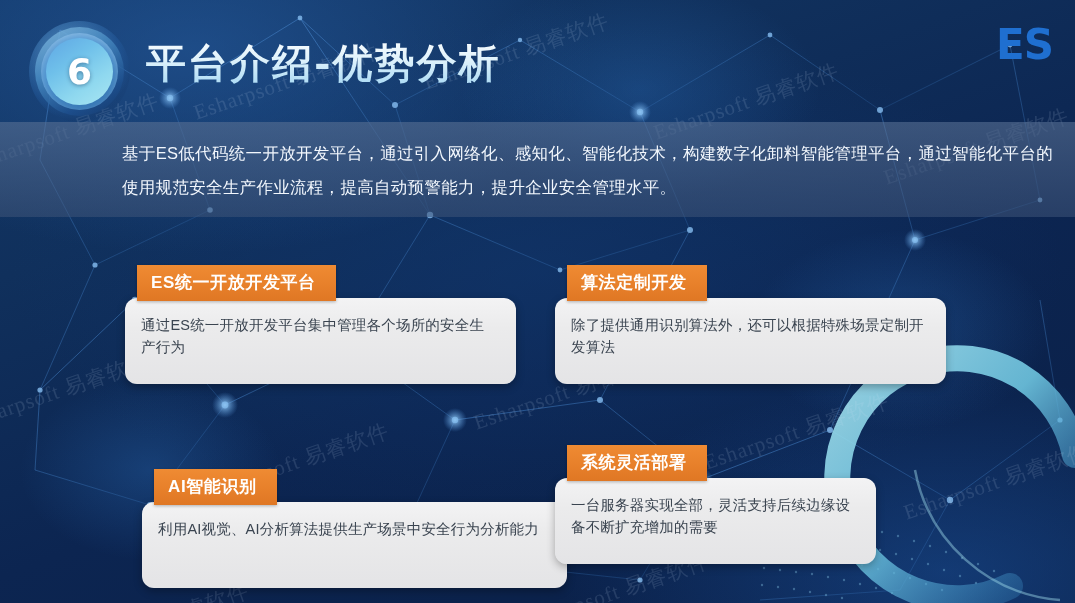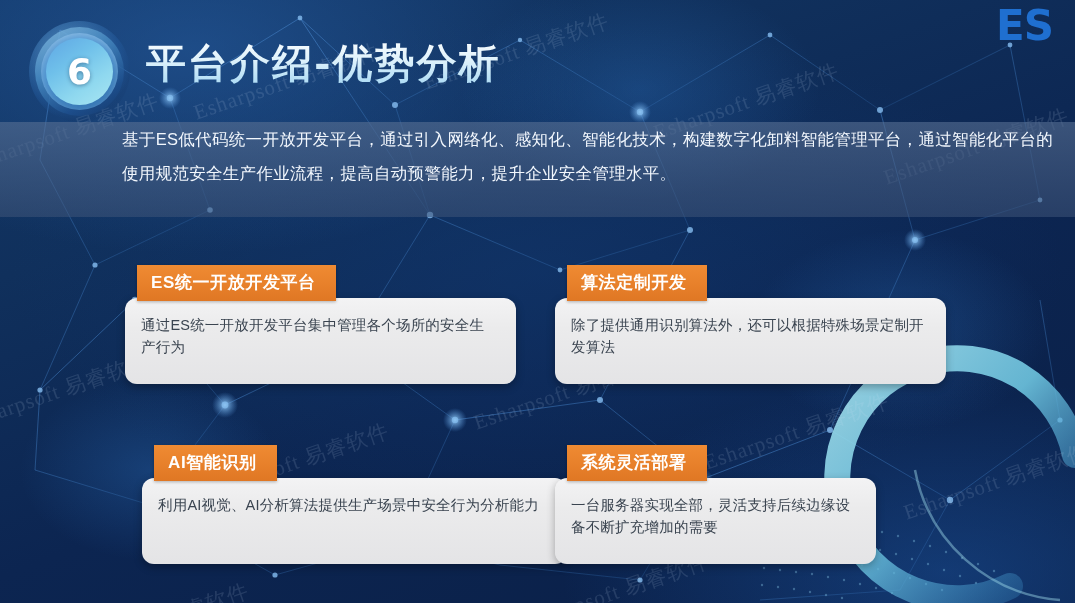--- a/index.html
+++ b/index.html
@@ -58,29 +58,29 @@
   .title{
     position:absolute;left:146px;top:36px;
     font-size:40px;font-weight:600;letter-spacing:2px;
     font-family:"DejaVu Serif","Liberation Serif",serif;
     background:linear-gradient(180deg,#ffffff 0%,#ddf1fb 45%,#9fd5f3 100%);
     -webkit-background-clip:text;background-clip:text;color:transparent;
     white-space:nowrap;
     text-align:right;
   }
   .es-logo{
-    position:absolute;right:22px;top:1px;
+    position:absolute;right:22px;top:20px;
     font-size:42px;font-weight:bold;letter-spacing:-1px;
     color:#1f6fd0;font-family:"DejaVu Sans","Liberation Sans",sans-serif;text-align:right;
   }
   
   .banner{
     position:absolute;left:0;top:122px;width:1075px;height:95px;
     background:linear-gradient(180deg,rgba(86,110,146,.62) 0%,rgba(74,97,133,.58) 50%,rgba(62,84,120,.55) 100%);
-    display:flex;align-items:flex-start;
+    display:flex;align-items:center;
   }
   .banner p{
     margin:0;padding:0 22px 0 122px;
     color:#f2f7fd;font-size:16.5px;line-height:34px;
     text-align:justify;letter-spacing:.3px;
   }
   
   .card{position:absolute;}
   .card .tab{
     position:relative;display:inline-block;z-index:2;
@@ -301,21 +301,21 @@
     </div>
   </div>
 
   <div class="card" style="left:555px;top:265px;width:391px;">
     <div class="tab">算法定制开发</div>
     <div class="body">
       <p>除了提供通用识别算法外，还可以根据特殊场景定制开发算法</p>
     </div>
   </div>
 
-  <div class="card" style="left:125px;top:445px;width:425px;padding-left:17px;">
+  <div class="card" style="left:125px;top:469px;width:425px;padding-left:17px;">
     <div class="tab">AI智能识别</div>
     <div class="body">
       <p>利用AI视觉、AI分析算法提供生产场景中安全行为分析能力</p>
     </div>
   </div>
 
   <div class="card" style="left:555px;top:445px;width:321px;">
     <div class="tab">系统灵活部署</div>
     <div class="body">
       <p>一台服务器实现全部，灵活支持后续边缘设备不断扩充增加的需要</p>

